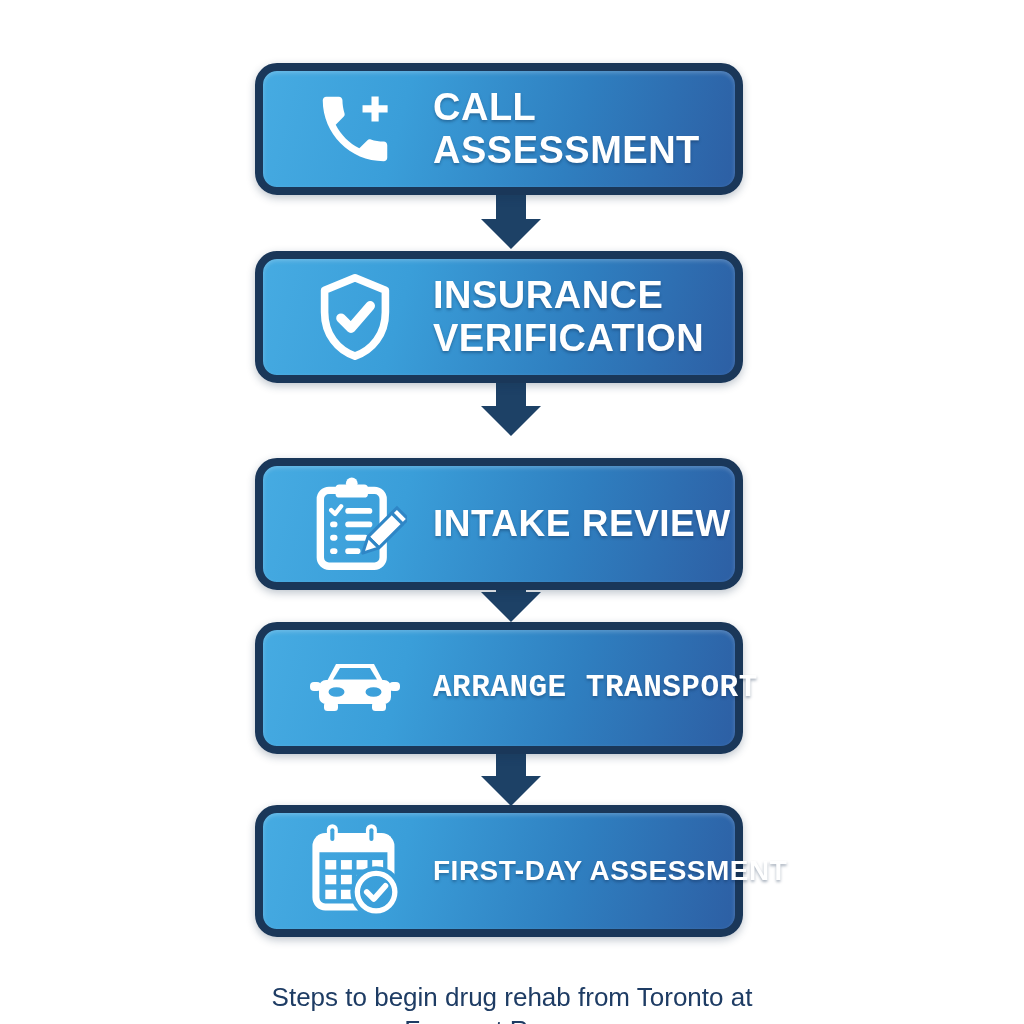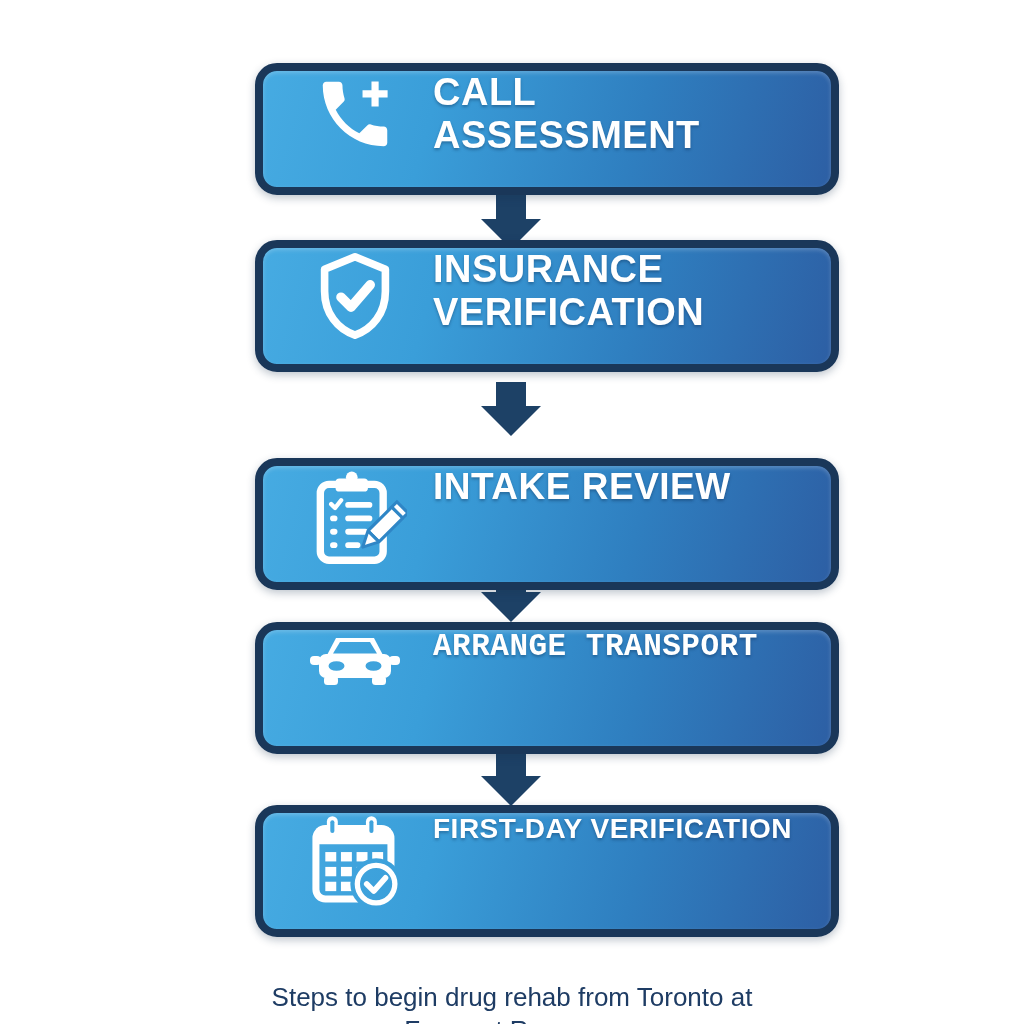--- a/index.html
+++ b/index.html
@@ -14,34 +14,34 @@
     background: #ffffff;
     overflow: hidden;
   }
   .flow {
     position: absolute;
     inset: 0;
   }
   .step-box {
     position: absolute;
     left: 255px;
-    width: 584px;
+    width: 488px;
     height: 132px;
     box-sizing: border-box;
     border: 8px solid #1a3759;
     border-radius: 22px;
     background: linear-gradient(105deg, #46abe2 0%, #3a9ed9 30%, #2f7fc0 65%, #2d5fa4 100%);
     box-shadow: 0 3px 8px rgba(20, 45, 75, 0.28), inset 0 2px 4px rgba(255,255,255,0.22);
     display: flex;
-    align-items: flex-start;
+    align-items: center;
     padding-left: 36px;
     z-index: 2;
   }
   .step-box.b1 { top: 63px; }
-  .step-box.b2 { top: 240px; padding-left: 36px; }
+  .step-box.b2 { top: 251px; padding-left: 36px; }
   .step-box.b3 { top: 437px; margin-top: 21px; }
   .step-box.b4 { top: 622px; }
   .step-box.b5 { top: 805px; }
   .step-icon {
     flex: 0 0 112px;
     display: flex;
     align-items: center;
     justify-content: center;
   }
   .step-title {
@@ -199,21 +199,21 @@
                   <rect x="23" y="44" width="7" height="6"></rect>
               </g>
               <circle cx="45.5" cy="45.5" r="16.5" fill="black"></circle>
               <circle cx="45.5" cy="45.5" r="12" fill="black" stroke="white" stroke-width="3.4"></circle>
               <polyline points="39.5,45.5 44,50 51.5,41.5" fill="none" stroke="white" stroke-width="3.6" stroke-linecap="round" stroke-linejoin="round"></polyline>
             </mask>
           </defs>
           <rect x="0" y="0" width="64" height="64" fill="#ffffff" mask="url(#calMask)"></rect>
         </svg>
       </span>
-      <span class="step-title">FIRST-DAY VERIFICATION</span>
+      <span class="step-title">FIRST-DAY ASSESSMENT</span>
     </div>
 
     <div class="caption">
       <span class="caption-text">Steps to begin drug rehab from Toronto at Freeport Recovery</span>
     </div>
 
   </div>
 </div>
 
 </body></html>

